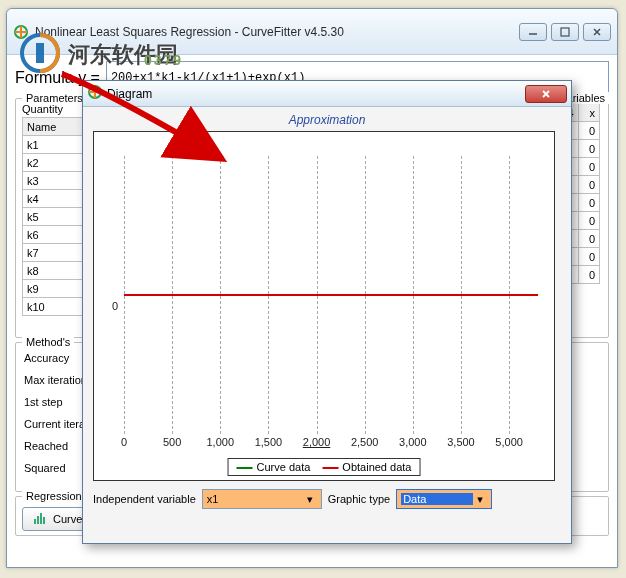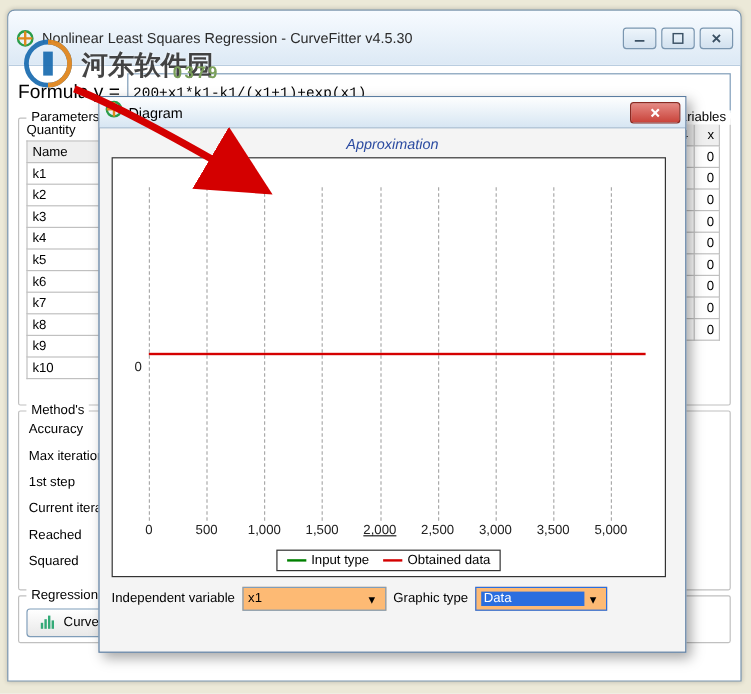--- a/index.html
+++ b/index.html
@@ -271,32 +271,32 @@
           <span class="x-label" style="left: 11.6279%;">500</span>
           <span class="x-label" style="left: 23.2558%;">1,000</span>
           <span class="x-label" style="left: 34.8837%;">1,500</span>
           <span class="x-label" style="left: 46.5116%; text-decoration: underline;">2,000</span>
           <span class="x-label" style="left: 58.1395%;">2,500</span>
           <span class="x-label" style="left: 69.7674%;">3,000</span>
           <span class="x-label" style="left: 81.3953%; text-align: right;">3,500</span>
           <span class="x-label" style="left: 93.0233%;">5,000</span>
         </div>
       <div class="legend">
-        <span><span class="sw" style="background:#008000;"></span><span>Input type</span></span>
+        <span><span class="sw" style="background:#008000;"></span><span>Curve data</span></span>
         <span><span class="sw" style="background:#d40000;"></span><span>Obtained data</span></span>
       </div>
     </div>
     <div class="diagram-controls">
       <span>Independent variable</span>
       <div class="dropdown" style="width:120px;">
         <span class="val">x1</span>
         <span class="arrow">▾</span>
       </div>
       <span>Graphic type</span>
-      <div class="dropdown sel" style="width:110px;">
+      <div class="dropdown sel" style="width:96px;">
         <span class="val" style="background:#2a6edf;color:#fff;padding:0 2px;">Data</span>
         <span class="arrow">▾</span>
       </div>
     </div>
   </div>
 </div>
 
 <svg class="red-arrow" viewBox="0 0 200 120">
   <defs>
       <marker id="ah" markerWidth="12" markerHeight="12" refX="9" refY="5" orient="auto">

